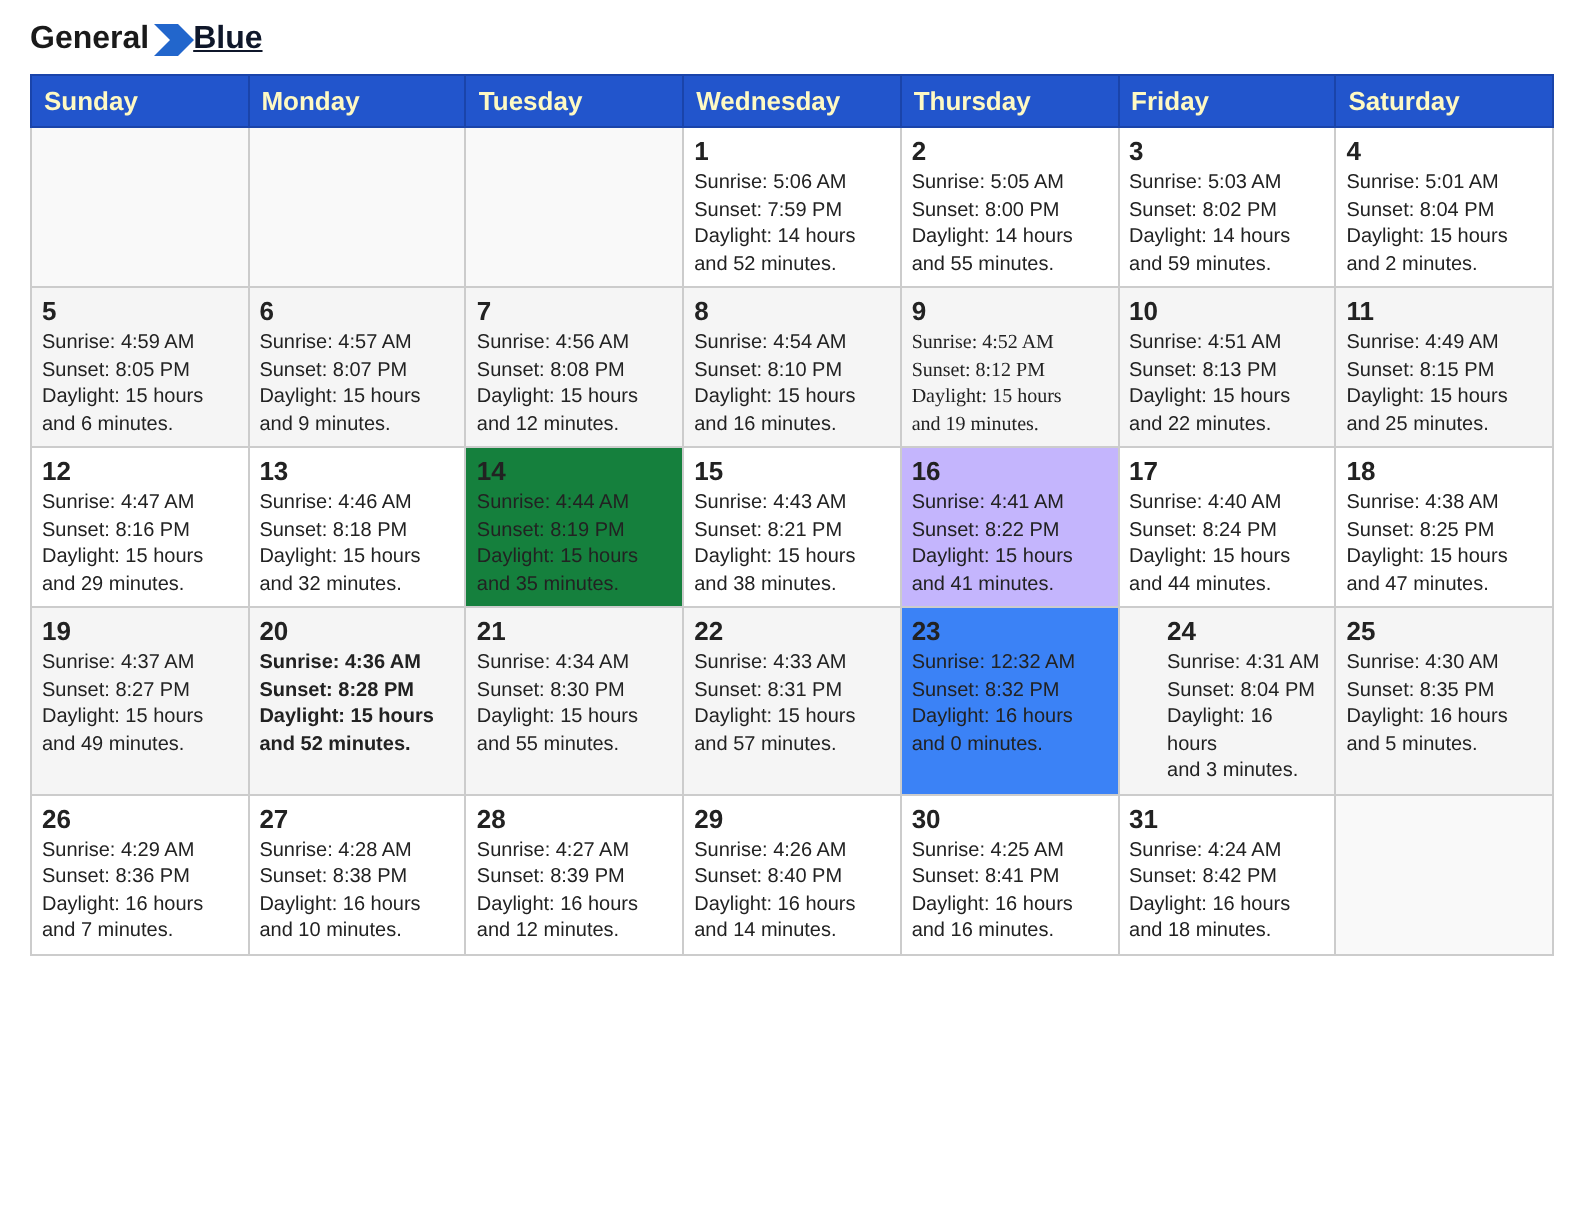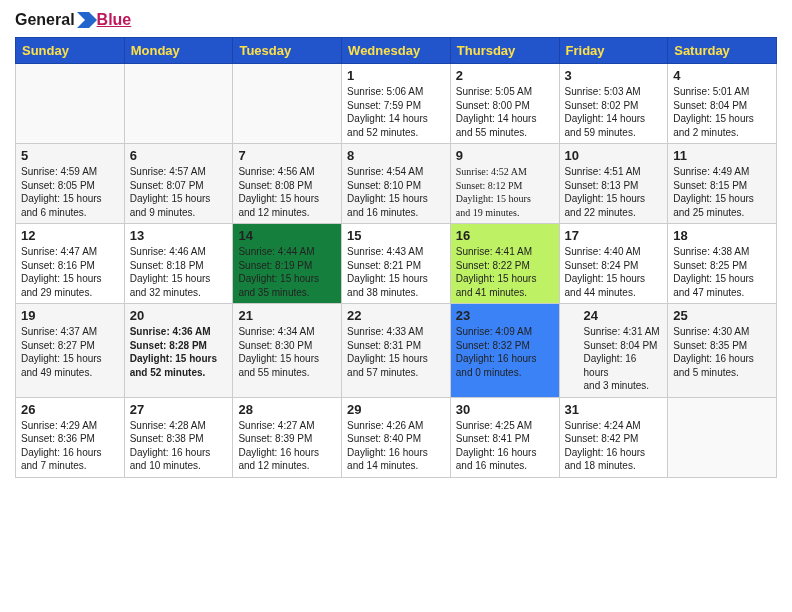--- a/index.html
+++ b/index.html
@@ -40,21 +40,21 @@
       font-size: 16px;
       color: #333;
     }
     .calendar {
       width: 100%;
       border-collapse: collapse;
       border: 1px solid #ccc;
     }
     .calendar th {
       background: #2255cc;
-      color: #fde047;
+      color: #fef9c3;
       text-align: left;
       padding: 5px 6px;
       font-size: 13px;
       font-weight: bold;
       border: 1px solid #1a44aa;
     }
     .calendar td {
       vertical-align: top;
       padding: 4px 5px;
       border: 1px solid #ccc;
@@ -91,21 +91,21 @@
 <div class="page">
   <div class="header">
     <div class="logo">
     <div style="display:flex;flex-direction:row;line-height:1.2;">
       <div style="display:flex;align-items:center;">
         <span style="font-size:16px;font-weight:bold;color:#1a1a1a;">General</span>
         <svg width="20" height="16" viewBox="0 0 20 16" style="margin-left:2px;">
           <polygon points="0,0 12,0 20,8 12,16 0,16 8,8" fill="#2266cc"></polygon>
         </svg>
       </div>
-      <span style="font-size:16px;font-weight:bold;color:#be185d;margin-top:0px;text-decoration:underline;">Blue</span>
+      <span style="font-size:16px;font-weight:bold;color:#0f172a;margin-top:0px;text-decoration:underline;">Blue</span>
     </div>
   </div>
     <div class="title-block">
       <div class="main-title"></div>
       <div class="subtitle"></div>
     </div>
   </div>
 
   <table class="calendar">
     <thead>
@@ -226,21 +226,21 @@
 Daylight: 15 hours
 and 35 minutes.</div>
           </td>
           <td style="background: rgb(255, 255, 255);">
             <span class="day-num">15</span>
             <div class="day-info" style="white-space: pre-line;">Sunrise: 4:43 AM
 Sunset: 8:21 PM
 Daylight: 15 hours
 and 38 minutes.</div>
           </td>
-          <td style="background: #bef264;">
+          <td style="background: #c4b5fd;">
             <span class="day-num">16</span>
             <div class="day-info" style="white-space: pre-line;">Sunrise: 4:41 AM
 Sunset: 8:22 PM
 Daylight: 15 hours
 and 41 minutes.</div>
           </td>
           <td style="background: rgb(255, 255, 255);">
             <span class="day-num">17</span>
             <div class="day-info" style="white-space: pre-line;">Sunrise: 4:40 AM
 Sunset: 8:24 PM
@@ -279,21 +279,21 @@
           </td>
           <td style="background: rgb(245, 245, 245);">
             <span class="day-num">22</span>
             <div class="day-info" style="white-space: pre-line;">Sunrise: 4:33 AM
 Sunset: 8:31 PM
 Daylight: 15 hours
 and 57 minutes.</div>
           </td>
           <td style="background: #3b82f6;">
             <span class="day-num">23</span>
-            <div class="day-info" style="white-space: pre-line;">Sunrise: 4:09 AM
+            <div class="day-info" style="white-space: pre-line;">Sunrise: 12:32 AM
 Sunset: 8:32 PM
 Daylight: 16 hours
 and 0 minutes.</div>
           </td>
           <td style="background: rgb(245, 245, 245); padding-left: 24px;">
             <span class="day-num">24</span>
             <div class="day-info" style="white-space: pre-line;">Sunrise: 4:31 AM
 Sunset: 8:04 PM
 Daylight: 16 hours
 and 3 minutes.</div>

